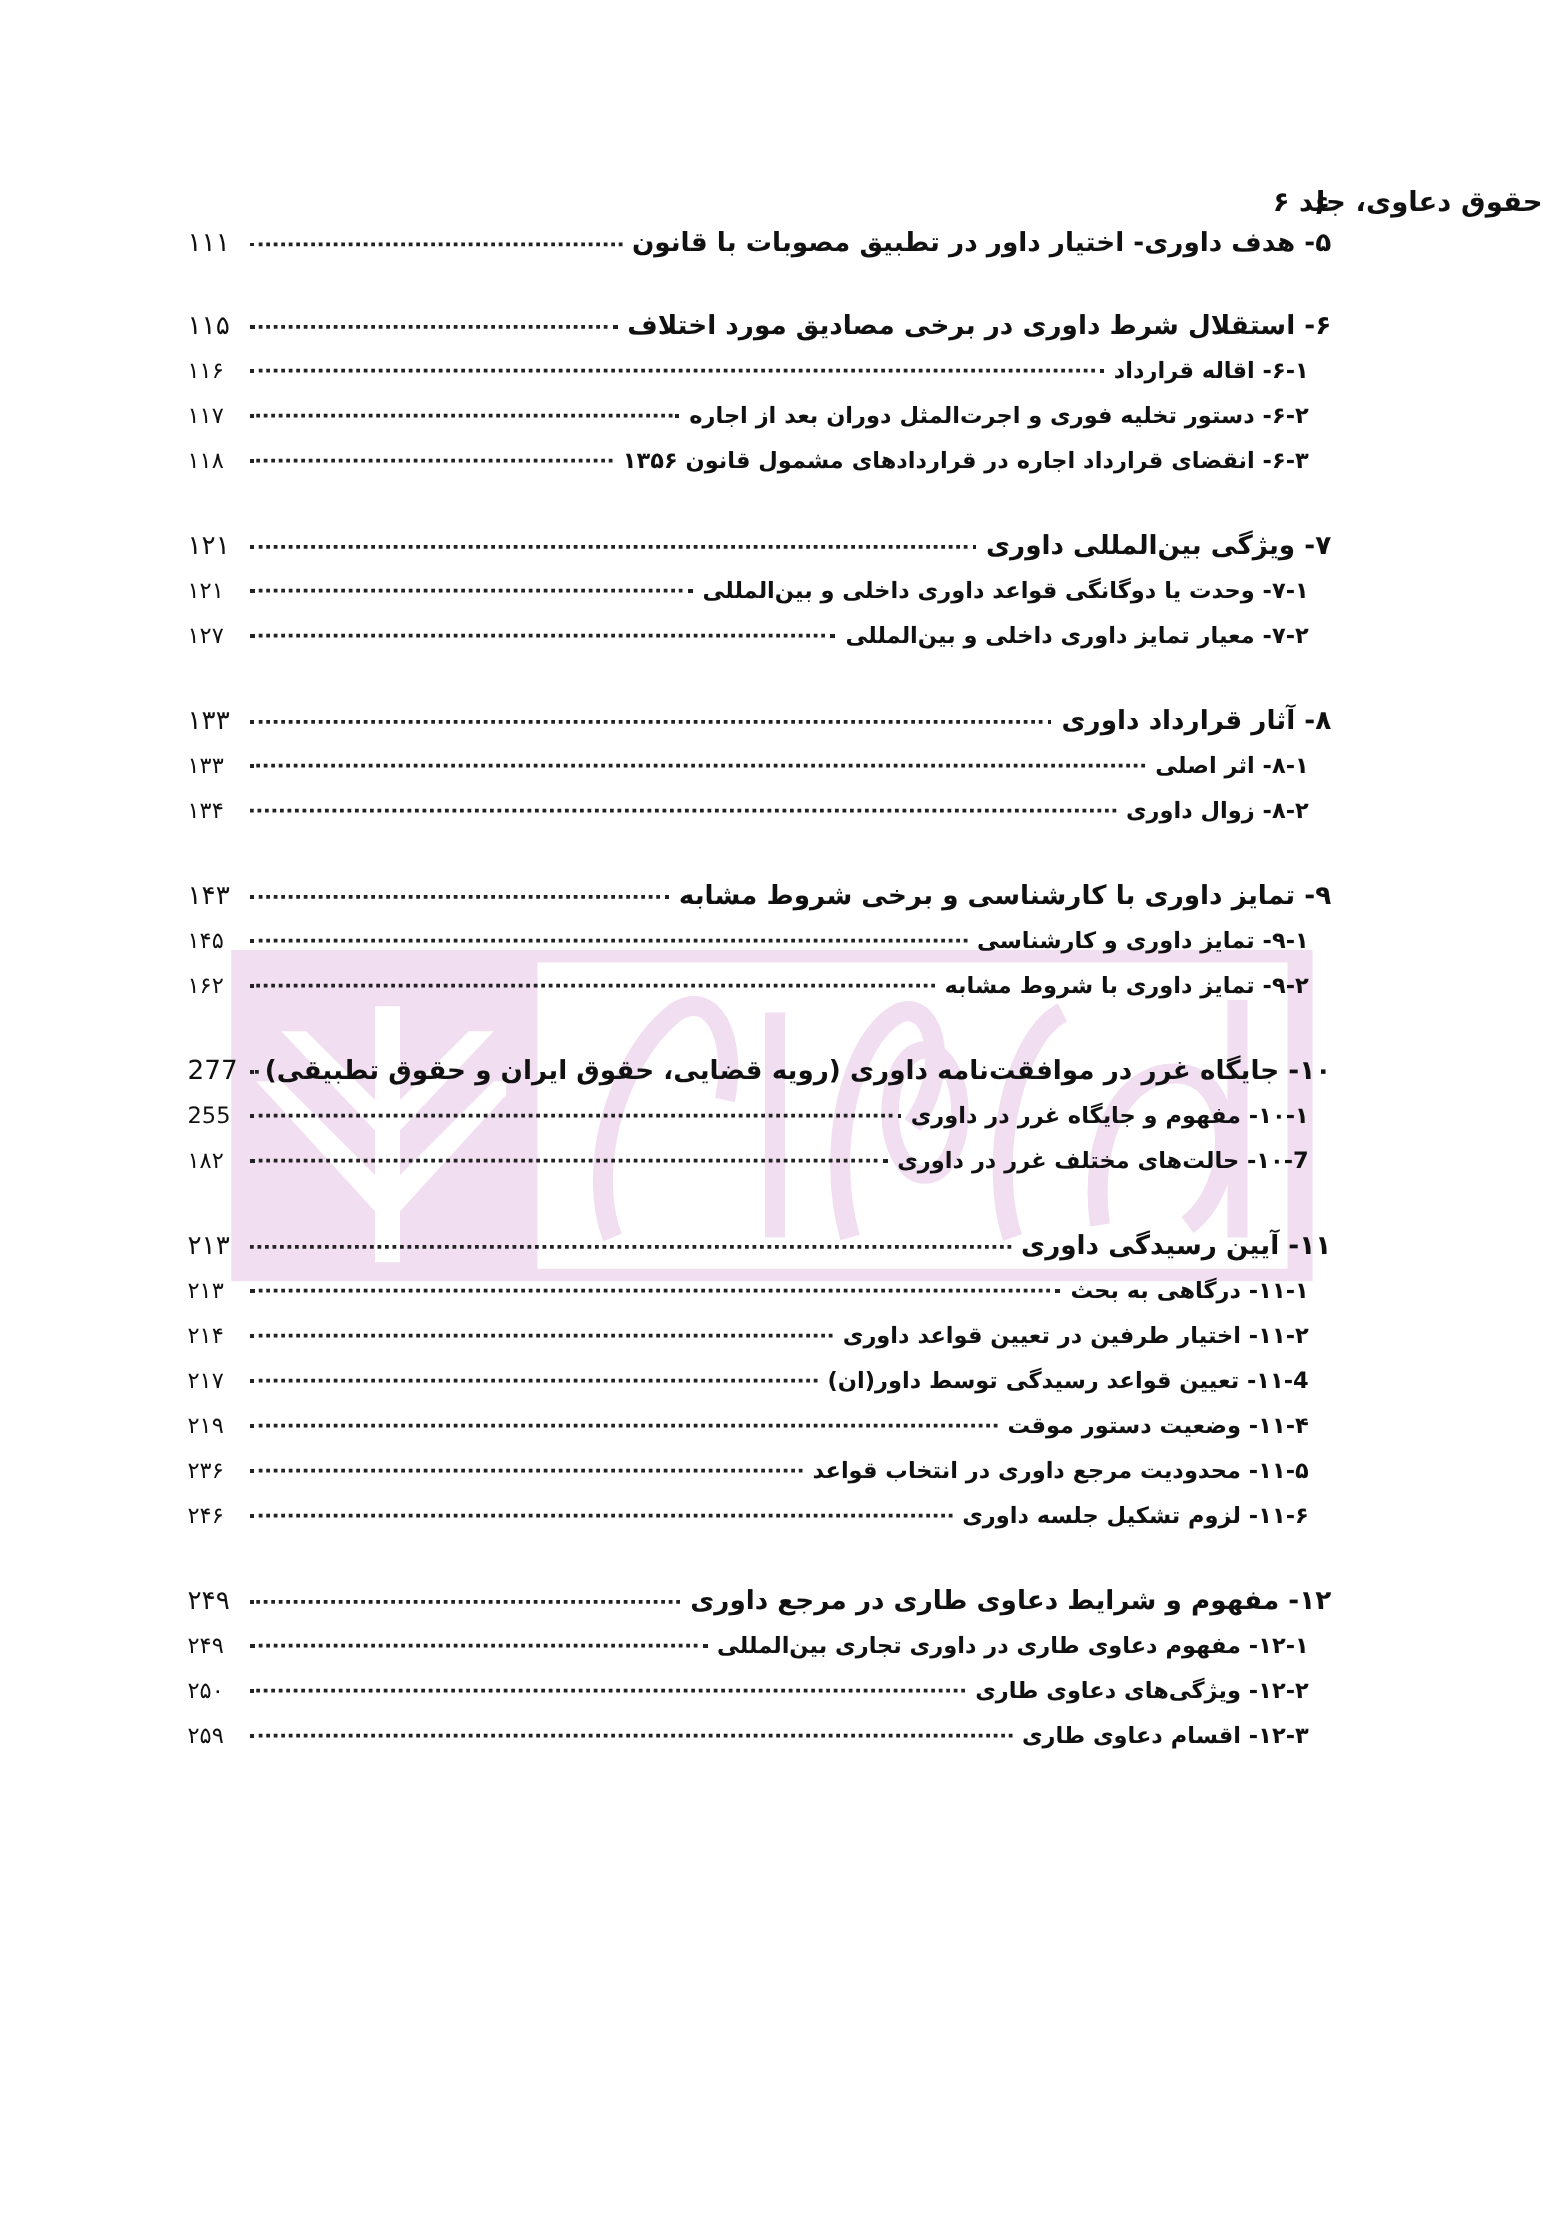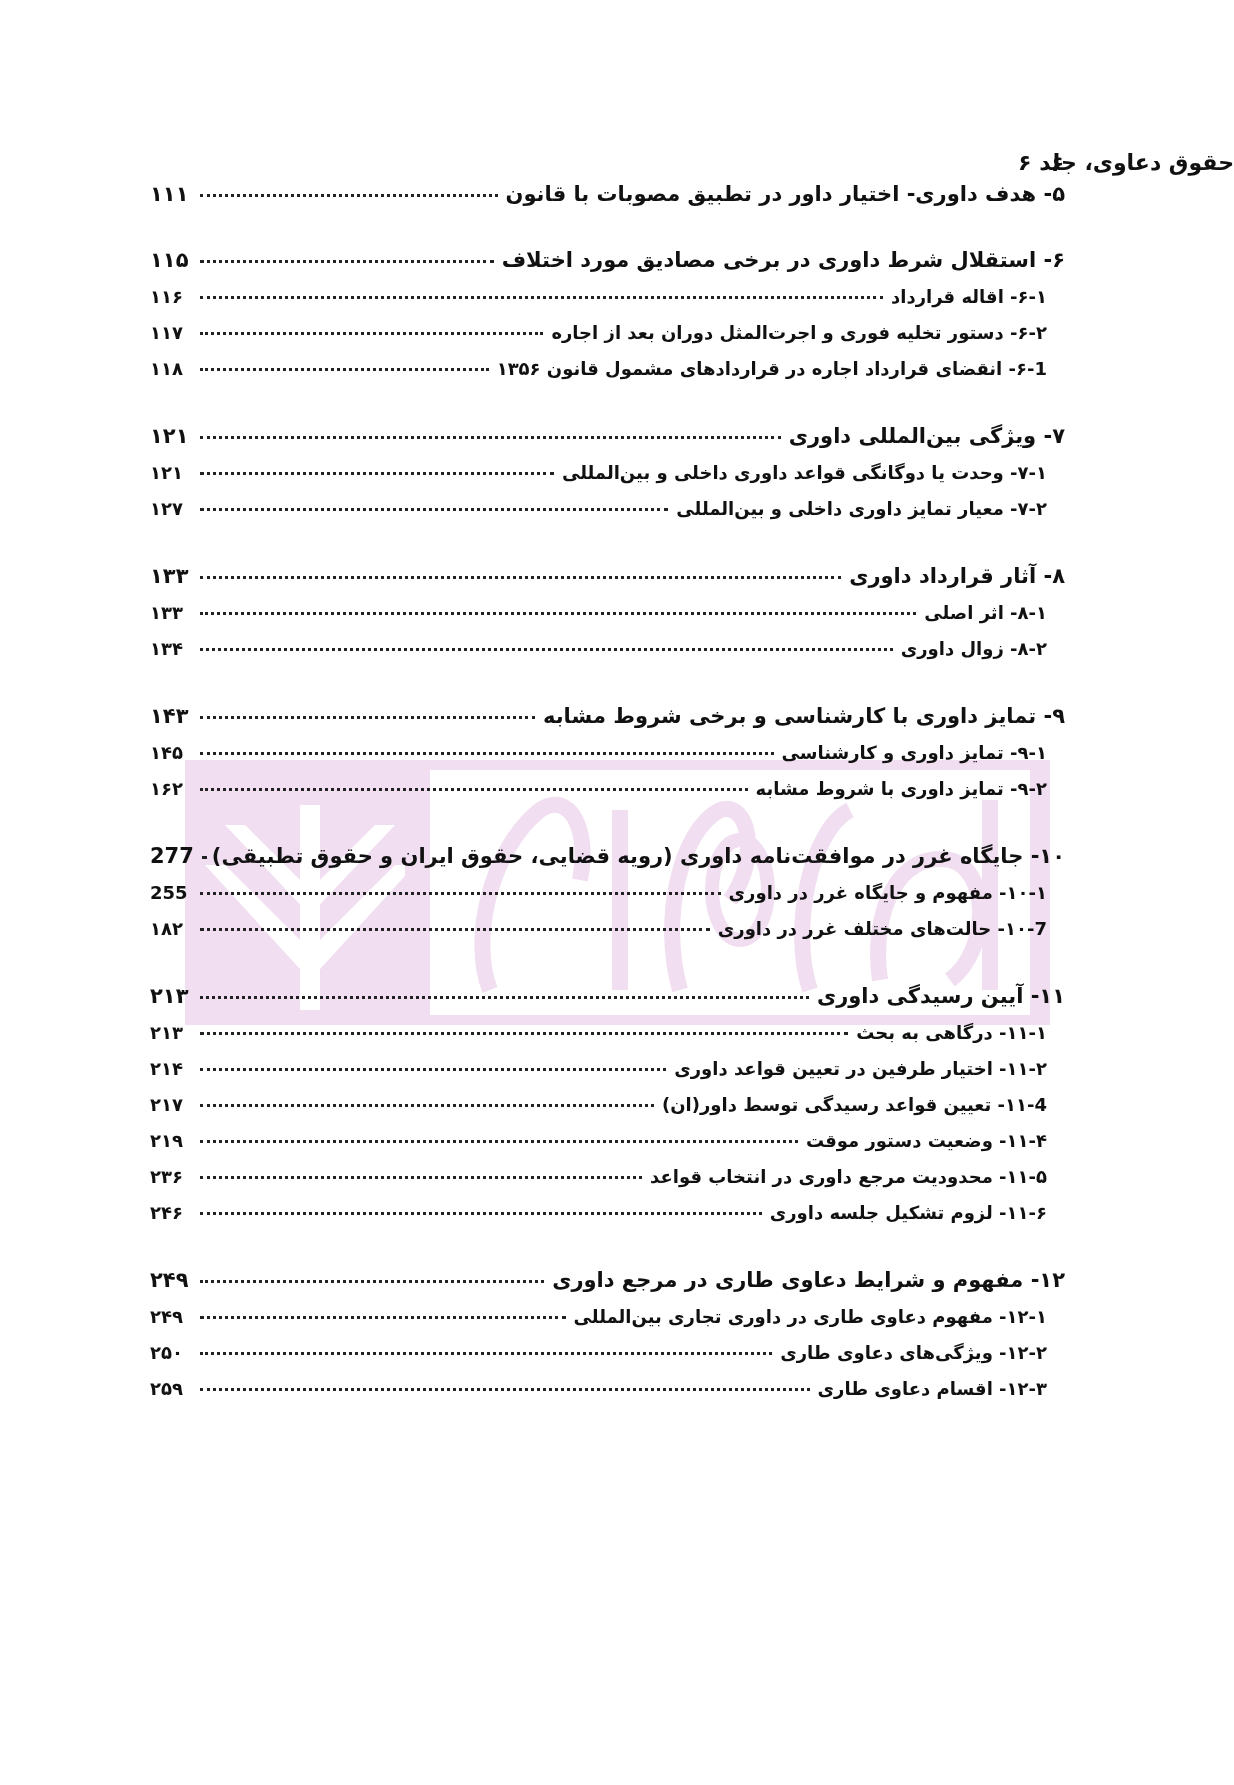--- a/index.html
+++ b/index.html
@@ -106,21 +106,21 @@
       flex: 1 1 auto;
       border-bottom: 3px dotted #222222;
       margin: 0 8px;
       height: 0;
       transform: translateY(-4px);
     }
     .page-ref {
       flex: 0 0 auto;
       min-width: 42px;
       text-align: left;
-      font-weight: bold;
+      font-weight: normal;
     }
   </style>
 </head>
 <body>
 
 <div class="watermark">
   <svg class="wm-logo" viewBox="0 0 200 225">
     <polygon points="95,20 115,20 115,225 95,225" fill="#ffffff"></polygon>
     <polygon points="0,80 20,80 105,165 105,195" fill="#ffffff"></polygon>
     <polygon points="210,80 190,80 105,165 105,195" fill="#ffffff"></polygon>
@@ -160,21 +160,21 @@
       <span class="entry-text">۶-۱- اقاله قرارداد</span>
       <span class="leader"></span>
       <span class="page-ref">۱۱۶</span>
     </div>
     <div class="toc-row sub" style="top: 322px;">
       <span class="entry-text">۶-۲- دستور تخلیه فوری و اجرت‌المثل دوران بعد از اجاره</span>
       <span class="leader"></span>
       <span class="page-ref">۱۱۷</span>
     </div>
     <div class="toc-row sub" style="top: 358px;">
-      <span class="entry-text">۶-1- انقضای قرارداد اجاره در قراردادهای مشمول قانون ۱۳۵۶</span>
+      <span class="entry-text">۶-۳- انقضای قرارداد اجاره در قراردادهای مشمول قانون ۱۳۵۶</span>
       <span class="leader"></span>
       <span class="page-ref">۱۱۸</span>
     </div>
     <div class="toc-row main" style="top: 424px;">
       <span class="entry-text">۷- ویژگی بین‌المللی داوری</span>
       <span class="leader"></span>
       <span class="page-ref">۱۲۱</span>
     </div>
     <div class="toc-row sub" style="top: 462px;">
       <span class="entry-text">۷-۱- وحدت یا دوگانگی قواعد داوری داخلی و بین‌المللی</span>

